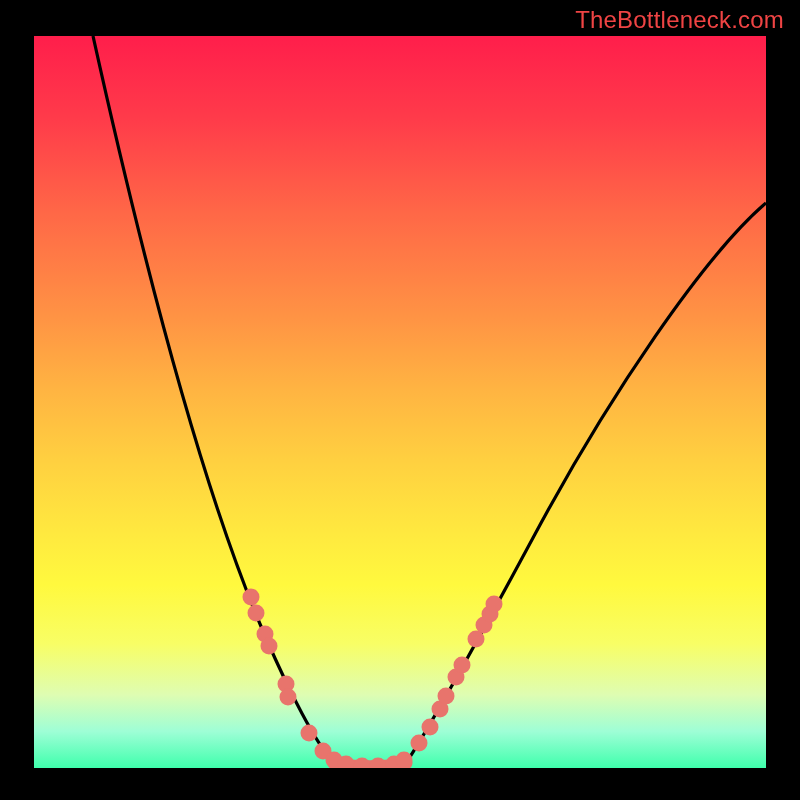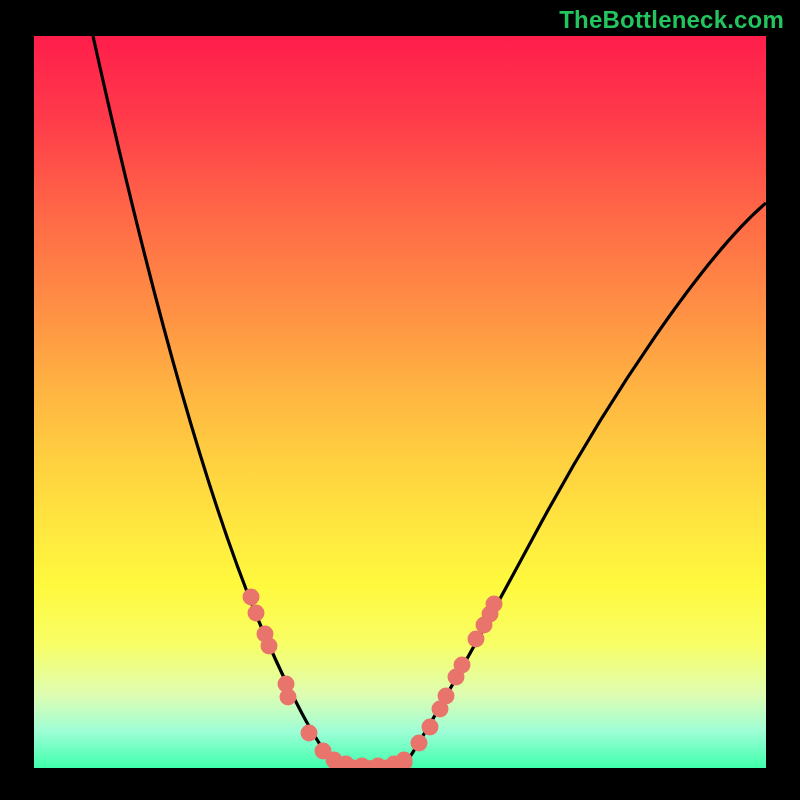--- a/index.html
+++ b/index.html
@@ -54,23 +54,23 @@
     width: 732px;
     height: 32px;
     background: #000000;
   }
   .watermark {
     position: absolute;
     top: 6px;
     right: 16px;
     font-family: Arial, Helvetica, sans-serif;
     font-size: 24px;
-    font-weight: 700;
+    font-weight: 400;
     letter-spacing: 0.2px;
-    color: #22c55e;
+    color: #ef4444;
     user-select: none;
   }
 </style>
 </head>
 <body>
 
 <div class="frame">
 
   <div class="watermark">TheBottleneck.com</div>
 

